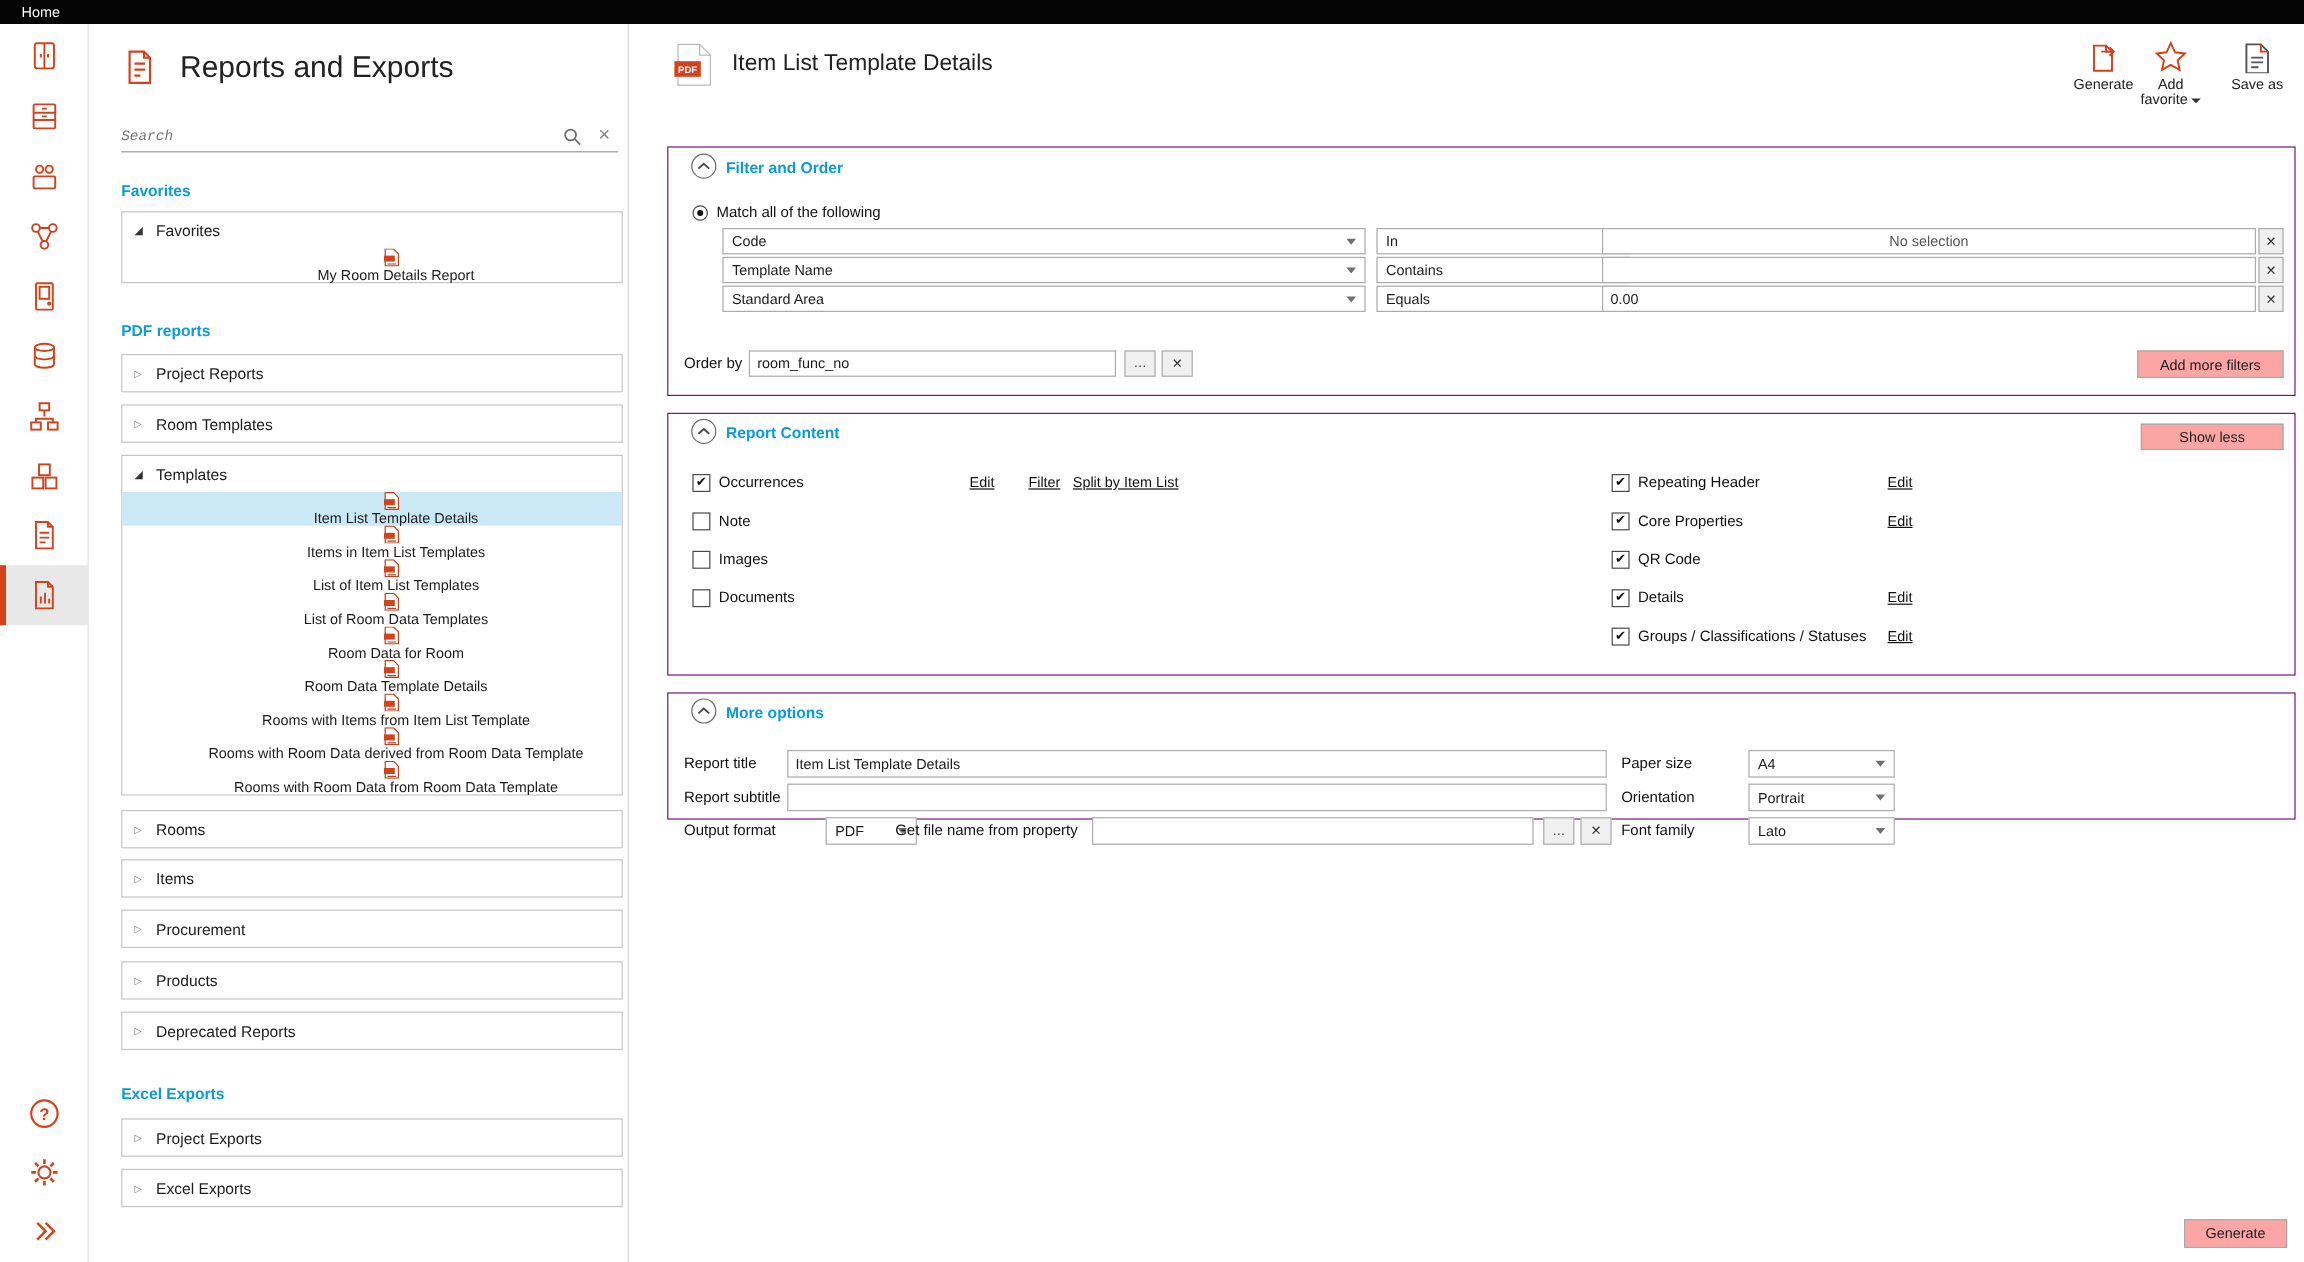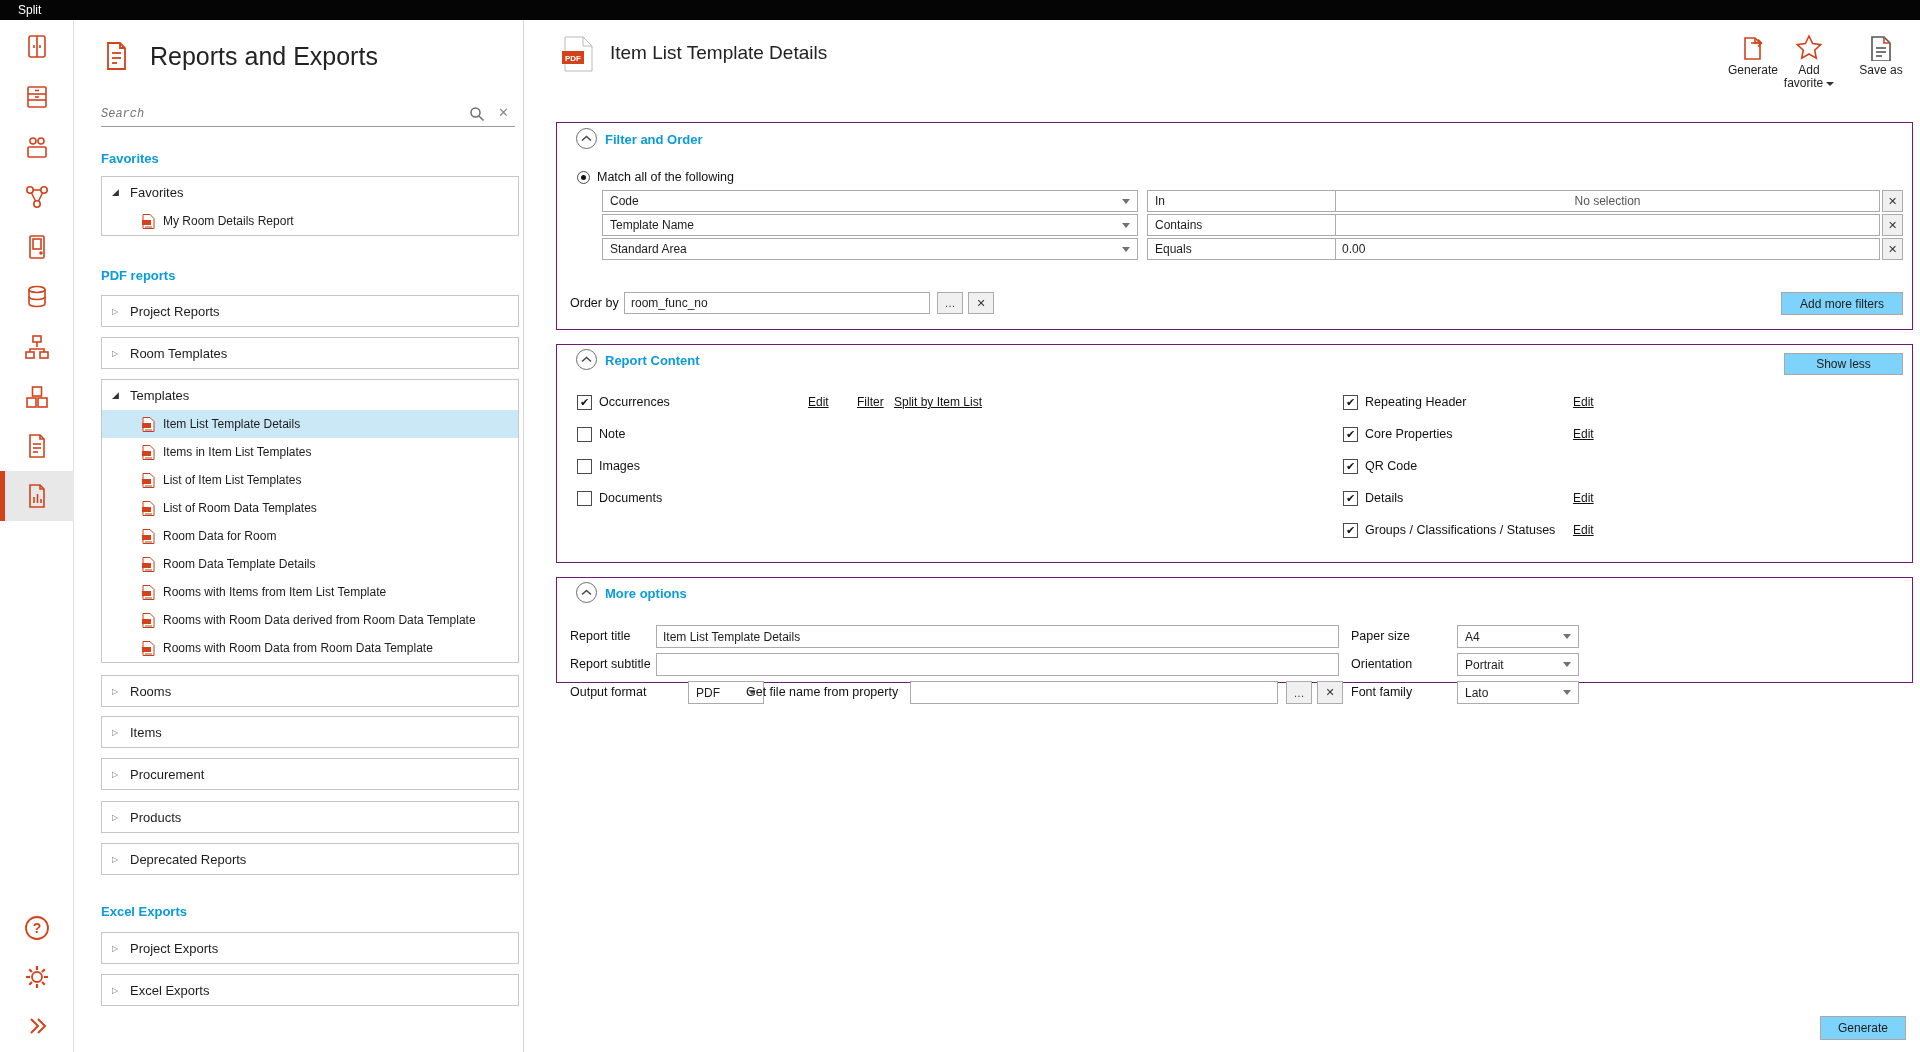--- a/index.html
+++ b/index.html
@@ -25,21 +25,21 @@
   .search .mag { position:absolute; right:30px; top:3px; }
   .search .clr { position:absolute; right:6px; top:2px; font-size:13px; color:#8a8a8a; cursor:pointer; }
   .blue-head { position:absolute; left:27px; font-size:13px; font-weight:bold; color:#0a9bd8; }
   .group { position:absolute; left:27px; width:418px; background:#fff; border:1px solid #c6c6c6; }
   .group-head { height:30px; display:flex; align-items:center; padding-left:10px; cursor:pointer; }
   .group.collapsed { height:32px; }
   .group.collapsed .group-head { height:30px; }
   .expander { width:14px; font-size:8px; color:#777; }
   .expander.open { color:#333; font-size:9px; }
   .group-label { margin-left:4px; font-size:13px; color:#1c1c1c; }
-  .tree-item { height:28px; display:flex; align-items:center; padding-left:40px; cursor:pointer; font-size:12px; color:#1c1c1c; }
+  .tree-item { height:28px; display:flex; align-items:center; padding-left:40px; cursor:pointer; font-size:12px; color:#1c1c1c;flex-direction:column; }
   .tree-item svg { margin-right:8px; flex:none; }
   .tree-item.selected { background:#cbe8f7; }
 
   
   .main-hdr-icon { position:absolute; left:561px; top:36px; }
   .main-title { position:absolute; left:610px; top:42px; font-size:19px; color:#222; }
   .tool { position:absolute; top:34px; width:62px; display:flex; flex-direction:column; align-items:center; cursor:pointer; }
   .tool .t-label { margin-top:3px; font-size:12px; color:#222; text-align:center; line-height:13px; }
   .caret-down { display:inline-block; width:0; height:0; border-left:4px solid transparent; border-right:4px solid transparent; border-top:4px solid #333; margin-left:3px; vertical-align:middle; }
 
@@ -47,38 +47,38 @@
   .sec-chevron { position:absolute; left:19px; width:21px; height:21px; border:1.6px solid #6b6b6b; border-radius:50%; display:flex; align-items:center; justify-content:center; cursor:pointer; }
   .sec-title { position:absolute; left:48px; font-size:13px; font-weight:bold; color:#0a9bd8; }
 
   .dd { position:absolute; height:22px; background:#fff; border:1px solid #ababab; display:flex; align-items:center; padding:0 7px; font-size:12px; color:#1c1c1c; cursor:pointer;margin-left:32px; }
   .dd span.val { flex:1; overflow:hidden; white-space:nowrap; }
   .dd .caret { width:0; height:0; border-left:4px solid transparent; border-right:4px solid transparent; border-top:5px solid #707070; }
   .tin { position:absolute; height:22px; border:1px solid #ababab; font-size:12px; color:#1c1c1c; padding:0 6px; outline:none; background:#fff; font-family:"Liberation Sans", sans-serif; }
   .tin.right { text-align:left; }
   .noselect { position:absolute; height:22px; border:1px solid #ababab; background:#fff; font-size:12px; color:#555; display:flex; align-items:center; justify-content:center; }
   .sq-btn { position:absolute; height:22px; background:#f0f0f0; border:1px solid #ababab; display:flex; align-items:center; justify-content:center; font-size:11px; color:#333; cursor:pointer; }
-  .btn { position:absolute; background:#7dd3fc; border:1px solid #a8a8a8; font-size:12px; color:#1c1c1c; display:flex; align-items:center; justify-content:center; cursor:pointer; }
+  .btn { position:absolute; background:#fca5a5; border:1px solid #a8a8a8; font-size:12px; color:#1c1c1c; display:flex; align-items:center; justify-content:center; cursor:pointer; }
 
   .radio { position:absolute; width:13px; height:13px; border:1px solid #4a4a4a; border-radius:50%; background:#fff; }
   .radio.on::after { content:""; position:absolute; left:3px; top:3px; width:5px; height:5px; border-radius:50%; background:#111; }
   .f-label { position:absolute; font-size:12.5px; color:#111; }
 
   .chk { position:absolute; width:15px; height:15px; border:1px solid #4a4a4a; background:#fff; display:flex; align-items:center; justify-content:center; cursor:pointer; }
   .chk .tick { font-size:11px; color:#111; line-height:1; margin-top:-1px; }
   .cb-label { position:absolute; font-size:12.5px; color:#111; }
   .link { position:absolute; font-size:12px; color:#111; text-decoration:underline; cursor:pointer; }
 </style>
 </head>
 <body>
 
 <div id="app">
 
   <div class="topbar">
-    <div class="home">Split</div>
+    <div class="home">Home</div>
   </div>
 
   <div class="rail">
     <div class="rail-slot" style="top:2px">
       <svg width="28" height="28" viewBox="0 0 28 28" fill="none" stroke="#d2431c" stroke-width="1.6">
           <rect x="6" y="3" width="16" height="21" rx="2"></rect>
           <line x1="14" y1="3" x2="14" y2="24"></line>
           <line x1="11" y1="12" x2="11" y2="15"></line>
           <line x1="17" y1="12" x2="17" y2="15"></line>
         </svg>

